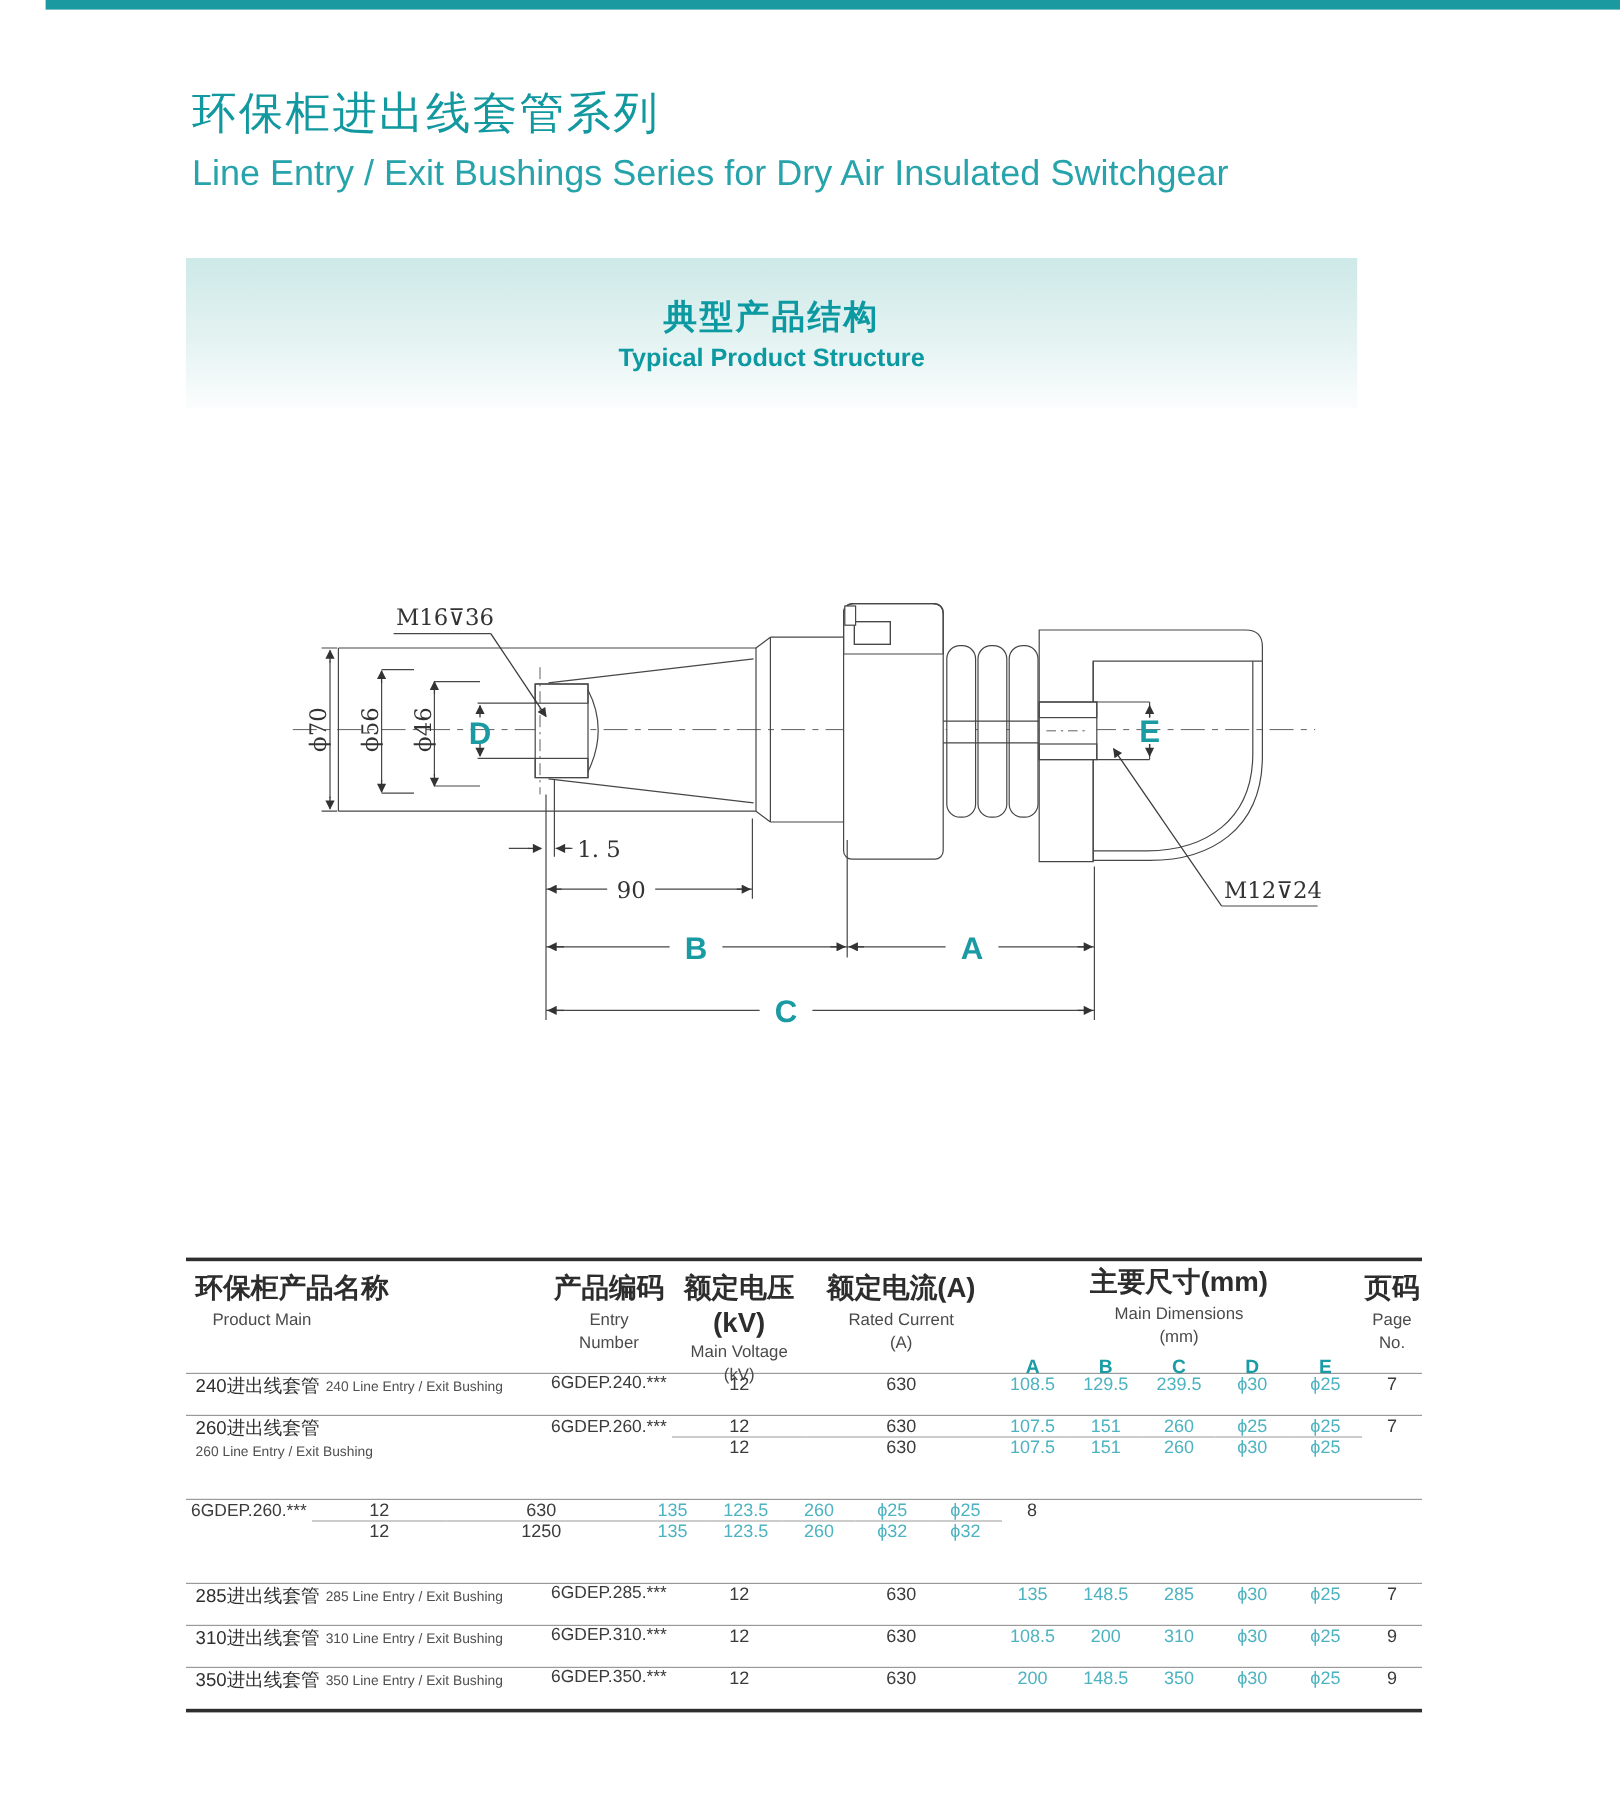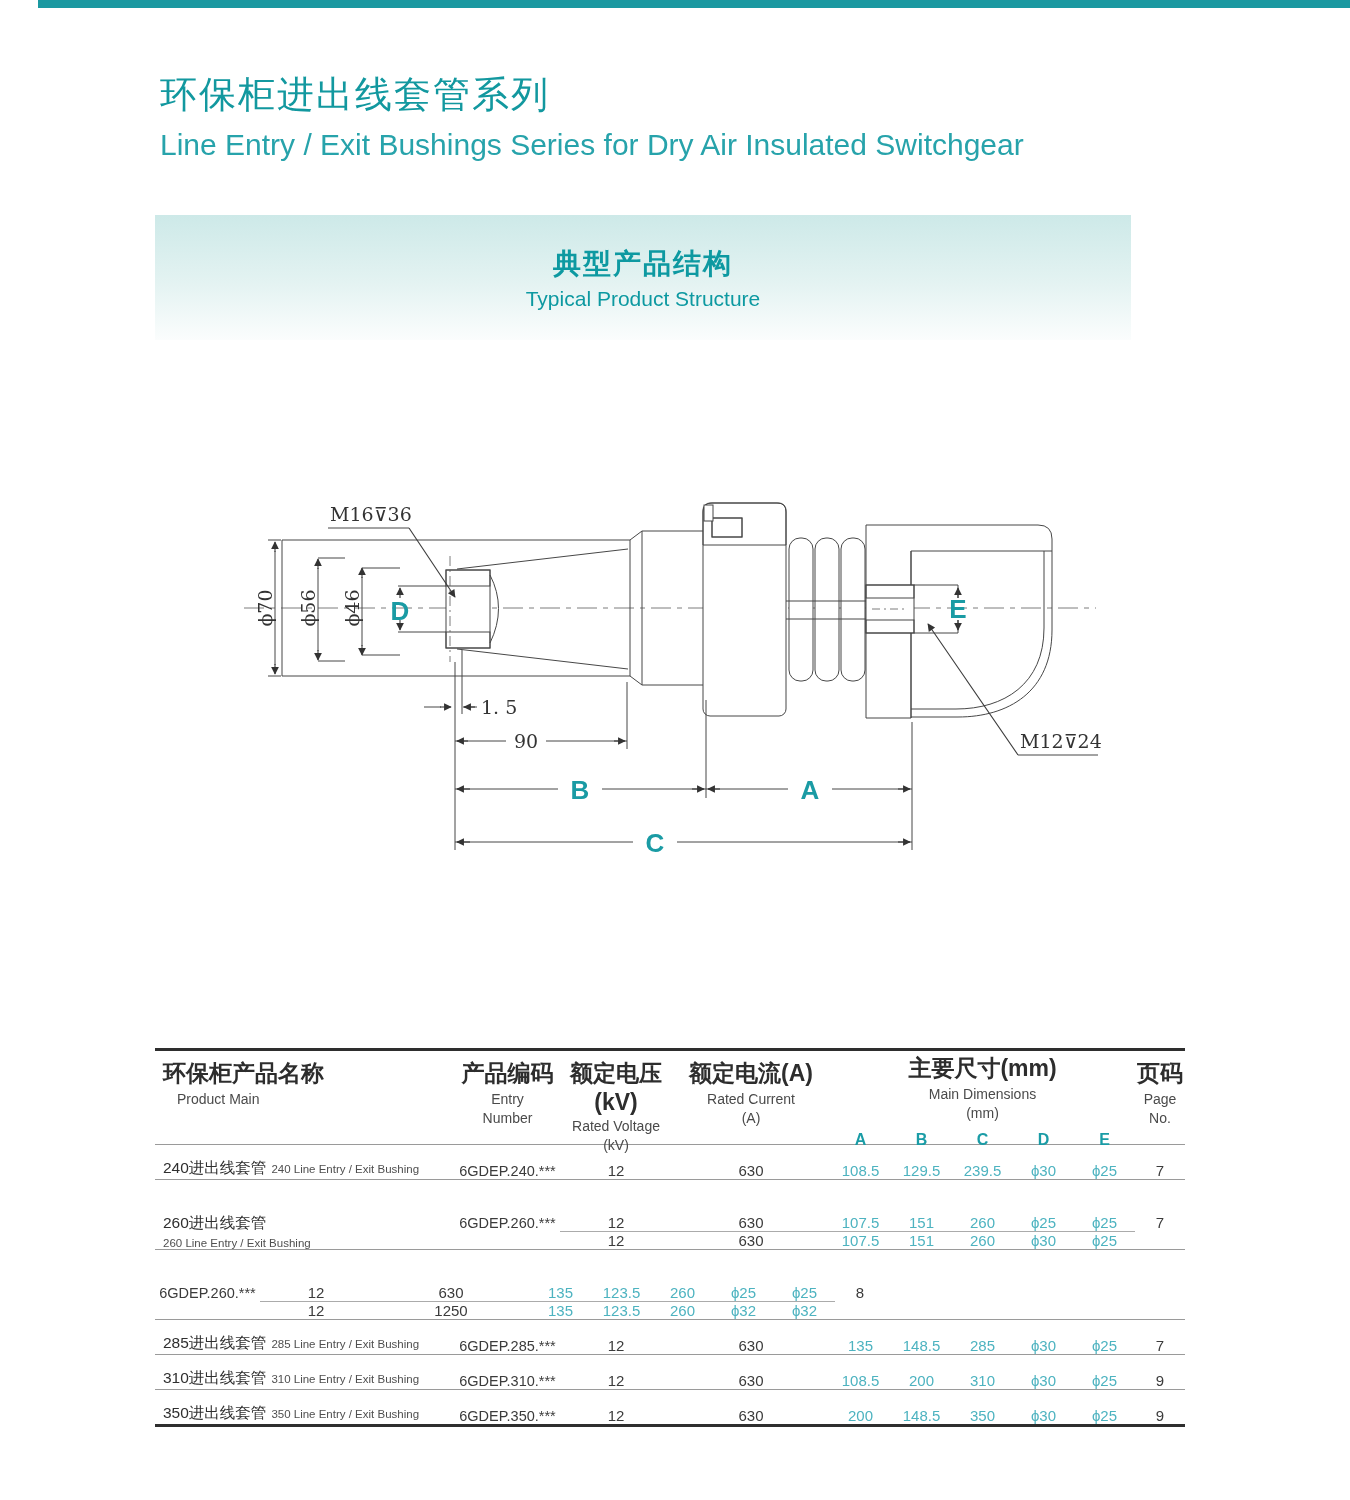--- a/index.html
+++ b/index.html
@@ -10,38 +10,38 @@
   .topbar{position:absolute;left:38px;top:0;right:0;height:8px;background:#1b99a1;}
   .titleblock{position:absolute;left:160px;top:70px;}
   .title-cn{font-size:37px;font-weight:400;color:#12989f;letter-spacing:2px;}
   .title-en{font-size:30px;color:#27a3ab;margin-top:8px;letter-spacing:0px;}
   .banner{
     position:absolute;left:155px;top:215px;width:976px;height:125px;
     background:linear-gradient(180deg,#cde9e8 0%,#e4f3f2 55%,#fbfdfd 100%);
     display:flex;flex-direction:column;align-items:center;justify-content:center;
   }
   .banner-cn{font-size:28px;font-weight:700;color:#0d99a1;letter-spacing:2px;}
-  .banner-en{font-size:21px;font-weight:400;color:#0d99a1;margin-top:4px;}
+  .banner-en{font-size:21px;font-weight:700;color:#0d99a1;margin-top:4px;}
 
   
   .ptable{position:absolute;left:155px;top:1048px;width:1030px;border-bottom:3px solid #2e2e2e;color:#333;}
   .thead{display:flex;height:97px;box-sizing:border-box;border-top:3px solid #2e2e2e;border-bottom:1px solid #9a9a9a;padding-top:7px;}
   .hc{box-sizing:border-box;text-align:center;}
   .hc .cnh{font-size:23px;font-weight:700;color:#2d2d2d;}
   .hc .enh{font-size:14px;color:#4a4a4a;line-height:17px;margin-top:2px;}
   .hc.name{width:300px;text-align:left;padding-left:8px;}
   .hc.serial{width:105px;}
   .hc.kv{width:112px;}
   .hc.cur{width:158px;}
   .hc.dims{width:305px;display:flex;flex-direction:column;justify-content:center;}
   .hc.page{width:50px;}
   .dimletters{display:flex;margin-top:9px;}
   .dimletters span{width:61px;text-align:center;font-size:16px;font-weight:700;color:#1a9ca6;}
 
-  .trow{display:flex;height:34px;align-items:flex-end;border-bottom:1px solid #9a9a9a;}
+  .trow{display:flex;height:34px;align-items:flex-start;border-bottom:1px solid #9a9a9a;}
   .trow.group{height:69px;}
   .trow.last{border-bottom:none;}
   .c{box-sizing:border-box;display:flex;align-items:center;justify-content:center;font-size:15px;color:#3b3b3b;}
   .c.name{width:300px;justify-content:flex-start;padding-left:8px;text-align:left;}
   .c.name .cn{font-size:15.5px;color:#2f2f2f;}
   .c.name .en{font-size:11.5px;color:#4f4f4f;margin-left:5px;}
   .c.name.twoline{flex-direction:column;align-items:flex-start;justify-content:center;}
   .c.name.twoline .en{margin-left:0;margin-top:3px;}
   .c.serial{width:105px;font-size:14.5px;}
   .c.kv{width:112px;}
@@ -190,21 +190,21 @@
       <div class="cnh">环保柜产品名称</div>
       <div class="enh" style="padding-left:14px;">Product Main</div>
     </div>
     <div class="hc serial">
       <div class="cnh">产品编码</div>
       <div class="enh">Entry</div>
       <div class="enh">Number</div>
     </div>
     <div class="hc kv">
       <div class="cnh">额定电压(kV)</div>
-      <div class="enh">Rated Voltage</div>
+      <div class="enh">Main Voltage</div>
       <div class="enh">(kV)</div>
     </div>
     <div class="hc cur">
       <div class="cnh">额定电流(A)</div>
       <div class="enh">Rated Current</div>
       <div class="enh">(A)</div>
     </div>
     <div class="hc dims">
       <div class="cnh">主要尺寸(mm)</div>
       <div class="enh">Main Dimensions</div>

